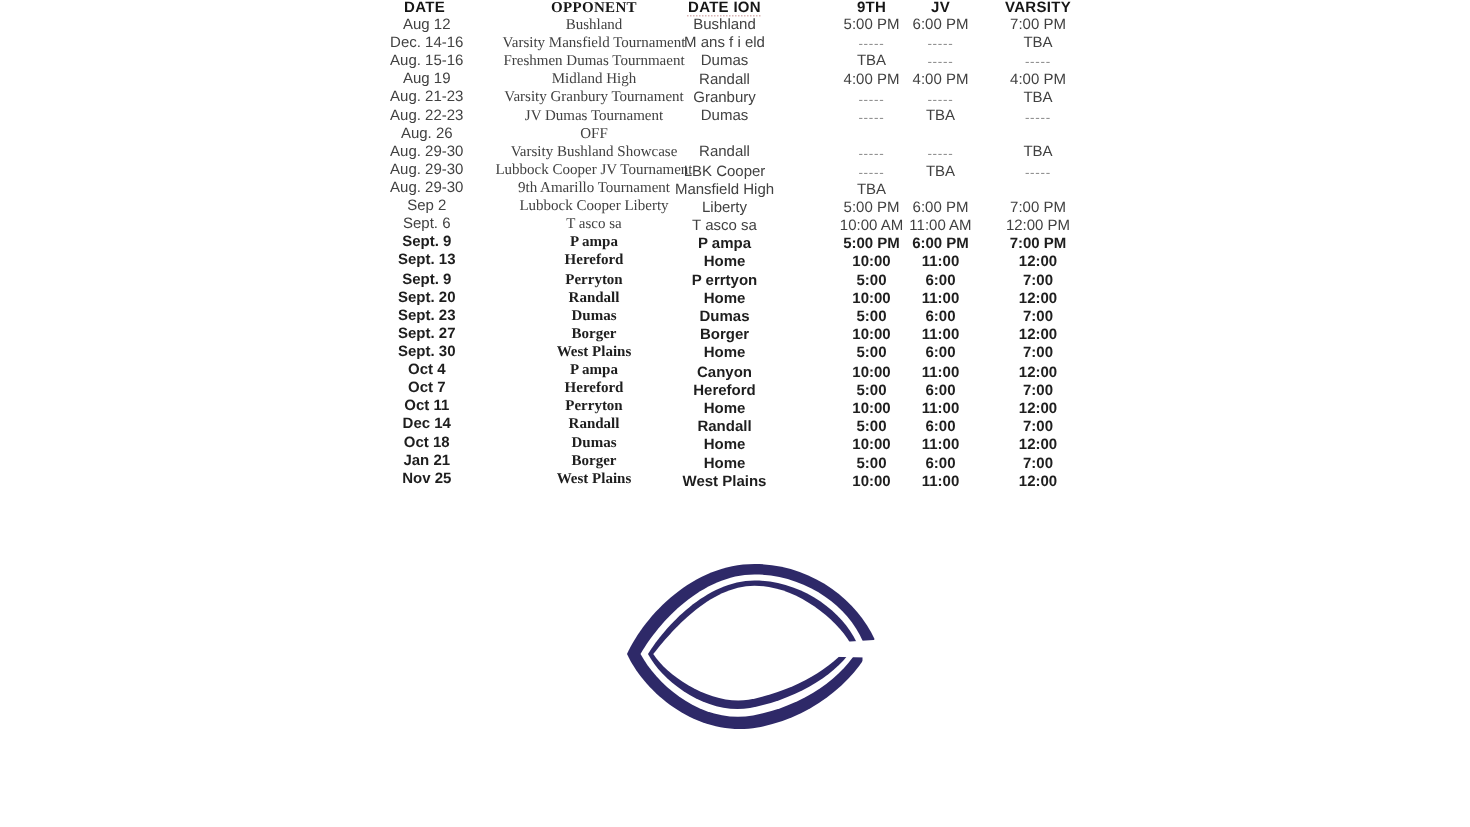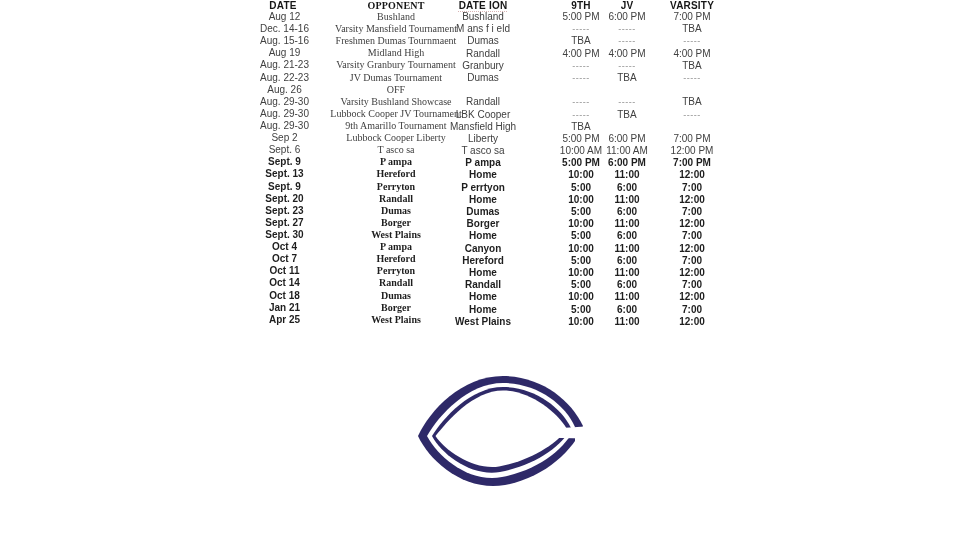--- a/index.html
+++ b/index.html
@@ -77,24 +77,24 @@
         <div class="cell bold">Sept. 9</div>
         <div class="cell bold">Sept. 13</div>
         <div class="cell bold">Sept. 9</div>
         <div class="cell bold">Sept. 20</div>
         <div class="cell bold">Sept. 23</div>
         <div class="cell bold">Sept. 27</div>
         <div class="cell bold">Sept. 30</div>
         <div class="cell bold">Oct 4</div>
         <div class="cell bold">Oct 7</div>
         <div class="cell bold">Oct 11</div>
-        <div class="cell bold">Oct 14</div>
+        <div class="cell bold">Dec 14</div>
         <div class="cell bold">Oct 18</div>
         <div class="cell bold">Jan 21</div>
-        <div class="cell bold">Apr 25</div>
+        <div class="cell bold">Nov 25</div>
       </div>
     <div class="col col-opponent">
         <div class="cell th">OPPONENT</div>
         <div class="cell">Bushland</div>
         <div class="cell">Varsity Mansfield Tournament</div>
         <div class="cell">Freshmen Dumas Tournmaent</div>
         <div class="cell">Midland High</div>
         <div class="cell">Varsity Granbury Tournament</div>
         <div class="cell">JV Dumas Tournament</div>
         <div class="cell">OFF</div>

